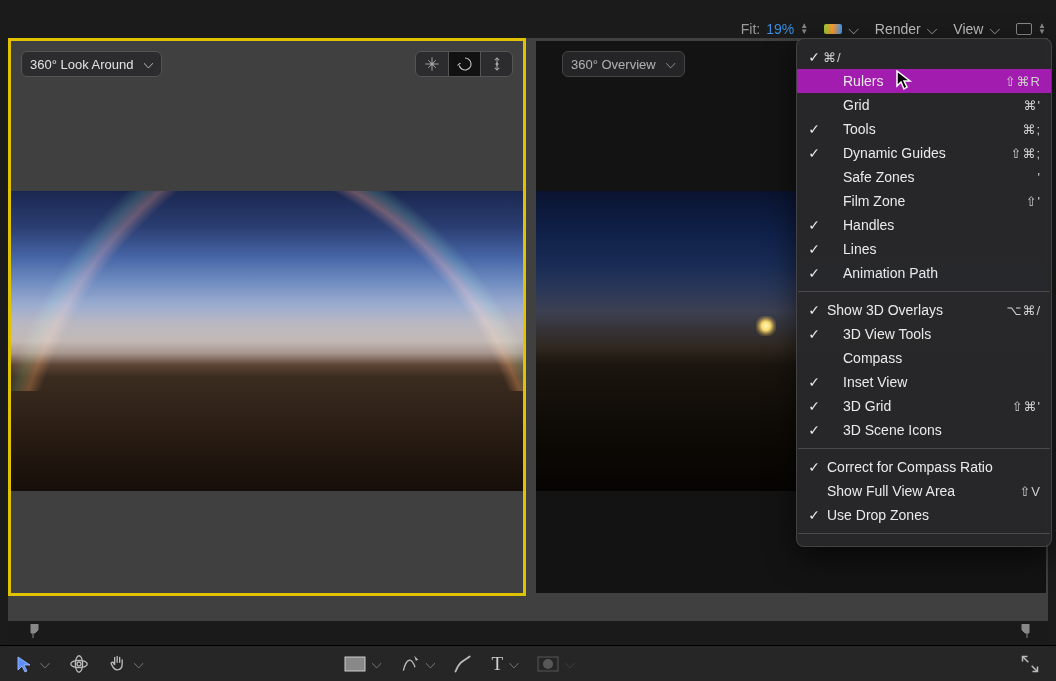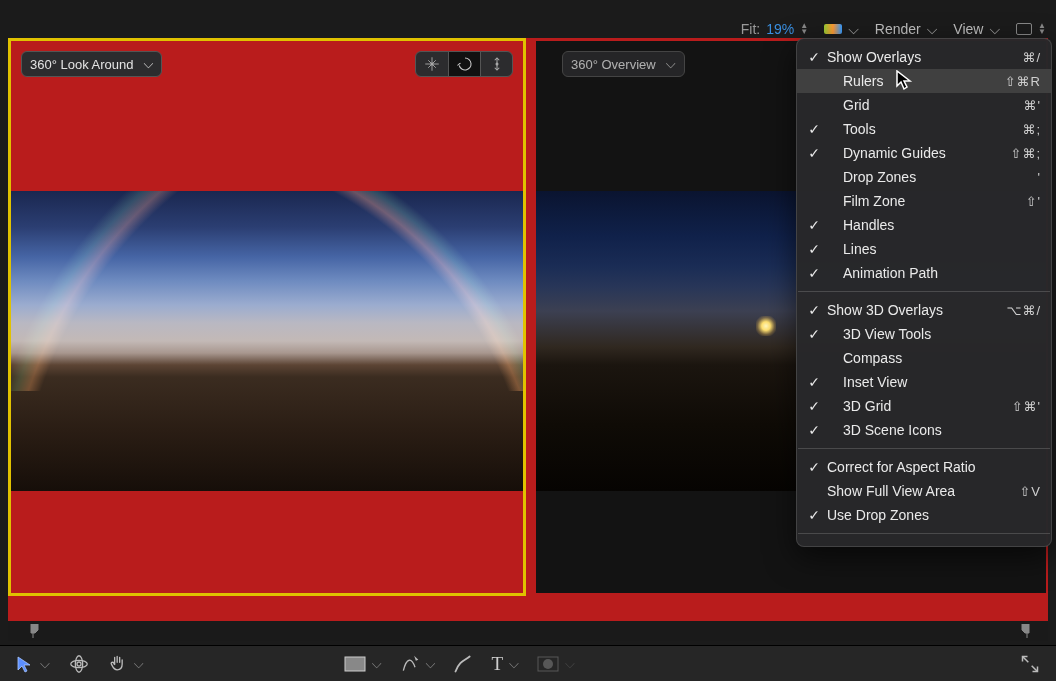--- a/index.html
+++ b/index.html
@@ -32,21 +32,21 @@
     width: 16px; height: 12px; border: 1px solid #888; border-radius: 2px;
   }
   .updn {
     display: inline-flex; flex-direction: column; line-height: 6px; color:#888;
     font-size:8px;
   }
   
   .canvas {
     position: absolute;
     top: 38px; left: 8px; right: 8px; bottom: 52px;
-    background: #b91c1c;
+    background: #404040;
   }
   .viewer-left {
     position: absolute;
     left: 0; top: 0;
     width: 518px; height: 558px;
     border: 3px solid #e0c200;
   }
   .viewer-left .img {
     position: absolute; left:0; right:0; top:150px; height:300px;
     background:
@@ -123,21 +123,21 @@
     box-shadow: 0 10px 30px rgba(0,0,0,0.6);
     font-size:14px;
     color:#eaeaea;
     z-index: 20;
   }
   .menu .row{
     display:flex; align-items:center;
     height:24px;
     padding:0 10px 0 8px;
   }
-  .menu .row.hover{ background:#404040; }
+  .menu .row.hover{ background:#a21caf; }
   .menu .row .chk{ width:18px; text-align:center; }
   .menu .row .label{ flex:1; padding-left:4px; }
   .menu .row .sc{ color:#cfcfcf; font-size:13px; letter-spacing:1px; }
   .menu .row.indent .label{ padding-left:20px; }
   .menu .sep{ height:1px; background:rgba(140,140,140,0.35); margin:6px 1px; }
   .menu .row.save .label{ padding-left:10px; }
   
   .cursor{
     position:absolute;
     width:18px;height:22px;
@@ -231,21 +231,20 @@
     <div class="pill disabled" style="top:10px; left:26px;">
       <span>360° Overview</span>
       <span class="chev" style="color:#ccc;">⌵</span>
     </div>
   </div>
 </div>
 
 <div class="menu" id="menu">
     <div class="row">
       <span class="chk">✓</span>
-      <span class="label">Show Overlays</span>
       <span class="sc">⌘/</span>
     </div>
     <div class="row indent hover">
       <span class="chk"></span>
       <span class="label">Rulers</span>
       <span class="sc">⇧⌘R</span>
     </div>
     <div class="row indent">
       <span class="chk"></span>
       <span class="label">Grid</span>
@@ -256,21 +255,21 @@
       <span class="label">Tools</span>
       <span class="sc">⌘;</span>
     </div>
     <div class="row indent">
       <span class="chk">✓</span>
       <span class="label">Dynamic Guides</span>
       <span class="sc">⇧⌘;</span>
     </div>
     <div class="row indent">
       <span class="chk"></span>
-      <span class="label">Drop Zones</span>
+      <span class="label">Safe Zones</span>
       <span class="sc">'</span>
     </div>
     <div class="row indent">
       <span class="chk"></span>
       <span class="label">Film Zone</span>
       <span class="sc">⇧'</span>
     </div>
     <div class="row indent">
       <span class="chk">✓</span>
       <span class="label">Handles</span>
@@ -313,21 +312,21 @@
       <span class="sc">⇧⌘'</span>
     </div>
     <div class="row indent">
       <span class="chk">✓</span>
       <span class="label">3D Scene Icons</span>
       <span class="sc"></span>
     </div>
     <div class="sep"></div>
     <div class="row">
       <span class="chk">✓</span>
-      <span class="label">Correct for Aspect Ratio</span>
+      <span class="label">Correct for Compass Ratio</span>
       <span class="sc"></span>
     </div>
     <div class="row">
       <span class="chk"></span>
       <span class="label">Show Full View Area</span>
       <span class="sc">⇧V</span>
     </div>
     <div class="row">
       <span class="chk">✓</span>
       <span class="label">Use Drop Zones</span>

